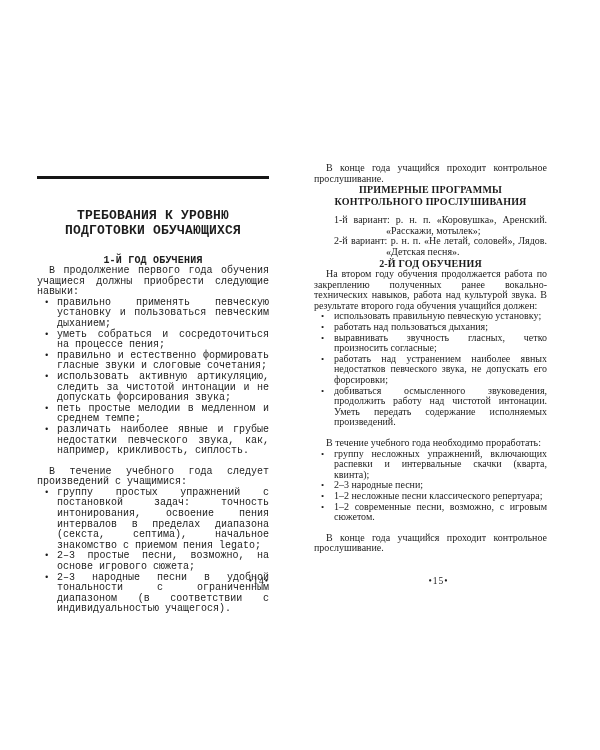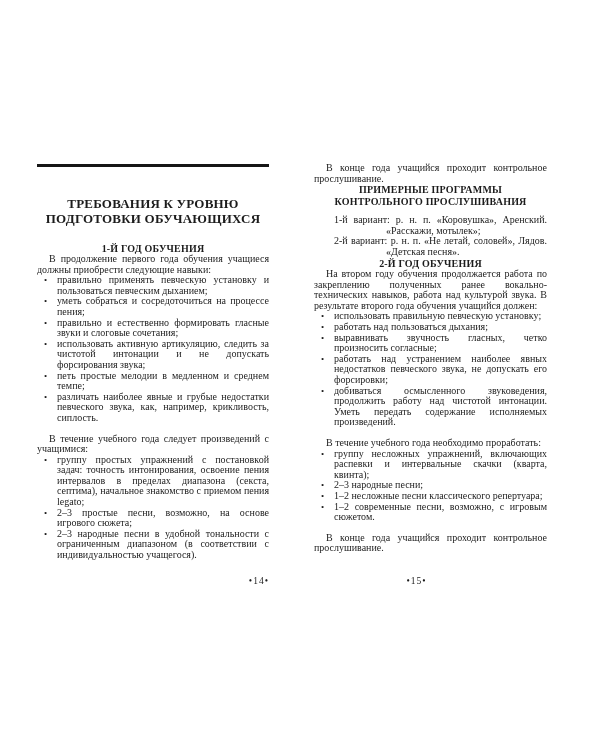--- a/index.html
+++ b/index.html
@@ -18,21 +18,21 @@
   .spread {
     position: absolute;
     inset: 0;
     background: #ffffff;
   }
   .col {
     position: absolute;
     font-size: 10px;
     line-height: 10.6px;
   }
-  .col-left  { left: 37px;  top: 164px; width: 232px; }
+  .col-left  { left: 37px;  top: 176px; width: 232px; font-family: Liberation Mono, monospace; }
   .col-right { left: 314px; top: 163px; width: 233px; }
 
   .chapter-rule {
     height: 2.5px;
     background: #161616;
     width: 100%;
   }
   .chapter-title {
     margin-top: 29px;
     text-align: center;
@@ -91,21 +91,21 @@
   }
 
   .page-number {
     position: absolute;
     top: 576px;
     text-align: center;
     font-size: 9.5px;
     letter-spacing: 1px;
   }
   .page-number.left  { left: 37px;  width: 232px; text-align: right; }
-  .page-number.right { left: 300px; width: 233px; }
+  .page-number.right { left: 322px; width: 233px; }
 </style>
 </head>
 <body>
 
 <div class="spread">
 
   <div class="col col-left">
     <div class="chapter-rule"></div>
 
     <div class="chapter-title">

